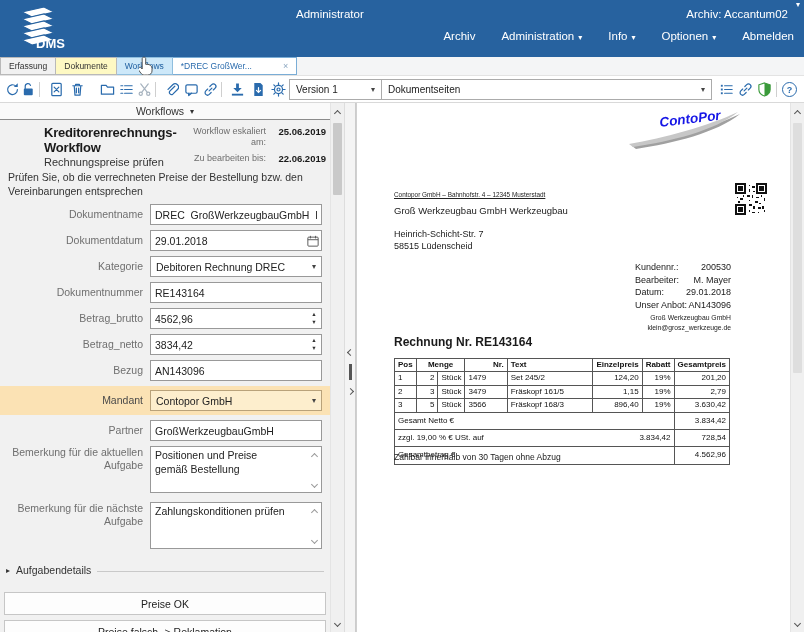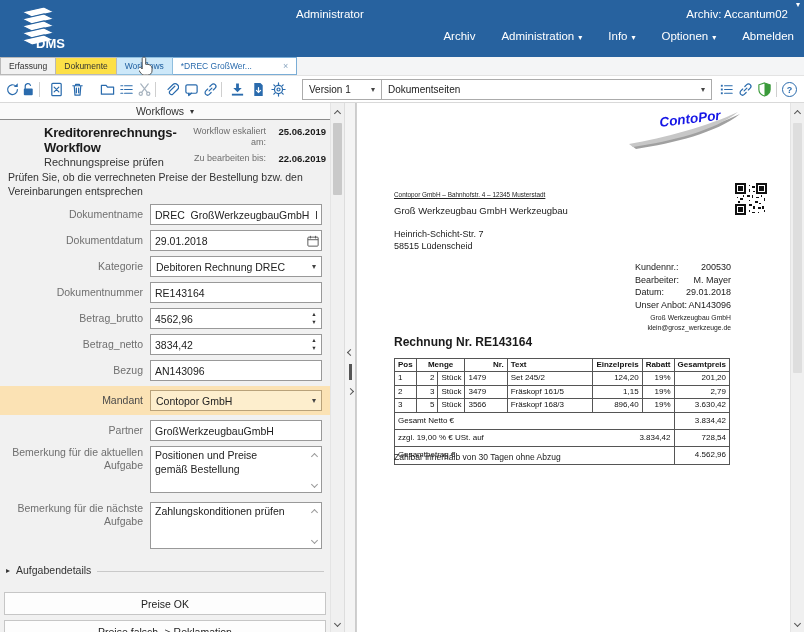--- a/index.html
+++ b/index.html
@@ -16,21 +16,21 @@
   .menu { position:absolute; right:10px; top:30px; display:flex; gap:26px; font-size:11.5px; align-items:center; }
   .menu-item { cursor:pointer; display:flex; align-items:center; gap:4px; }
   .menu-caret { font-size:8px; position:relative; top:1px; }
 
   
   .tabbar { height:19px; background:#f4f5f6; display:flex; align-items:stretch; border-bottom:1px solid #e3e3e3; position:relative; }
   .tab { display:flex; align-items:center; justify-content:center; gap:5px;
     font-size:8.5px; color:#333; padding:0 8px; border:1px solid #b9b9b9; border-left-width:0;
     background:#f1f1f1; cursor:pointer; white-space:nowrap; }
   .tab:first-child { border-left-width:1px; }
-  .tab.white { background:#fde047; }
+  .tab.white { background:#fef9c3; }
   .tab.active { background:#cde8f9; color:#1f5fa0; border-color:#8fbede; }
   .tab.doc { background:#ffffff; color:#2a6bad; border-color:#7aadd6;gap:31px; }
   .tab-close { color:#8aa6c0; font-size:9px; cursor:pointer; }
 
   
   .toolbar { position:relative; height:27px; background:#fff; border-bottom:1px solid #d9d9d9; }
   .tbtn { position:absolute; top:5px; width:17px; height:17px; display:flex; align-items:center; justify-content:center; cursor:pointer; }
   .tsep { position:absolute; top:6px; width:1px; height:15px; background:#cfcfcf; }
   .tsel { position:absolute; top:3px; height:21px; border:1px solid #ababab; background:#fff;
     display:flex; align-items:center; justify-content:space-between; padding:0 6px; font-size:10px; color:#222; cursor:pointer; }
@@ -258,21 +258,21 @@
           <path d="M8 6 v5 M5.8 9 L8 11.2 10.2 9" stroke="#ffffff" stroke-width="1.3" fill="none" stroke-linecap="round"></path>
         </svg>
     </div>
     <div class="tbtn" style="left:270px">
       <svg width="15" height="15" viewBox="0 0 16 16">
           <circle class="st" cx="8" cy="8" r="4.3"></circle>
           <circle class="st" cx="8" cy="8" r="1.6"></circle>
           <path class="st" d="M8 1 v2 M8 13 v2 M1 8 h2 M13 8 h2 M3 3 l1.4 1.4 M11.6 11.6 L13 13 M13 3 l-1.4 1.4 M4.4 11.6 L3 13"></path>
         </svg>
     </div>
-    <div class="tsel" style="left:302px; width:80px">
+    <div class="tsel" style="left:289px; width:93px">
       <span>Version 1</span>
       <span class="sel-caret">▾</span>
     </div>
     <div class="tsel" style="left:381px; width:331px">
       <span>Dokumentseiten</span>
       <span class="sel-caret">▾</span>
     </div>
     <div class="tbtn" style="left:718px">
       <svg width="15" height="15" viewBox="0 0 16 16">
           <path class="st" d="M6 4 h8 M6 8 h8 M6 12 h8"></path>

